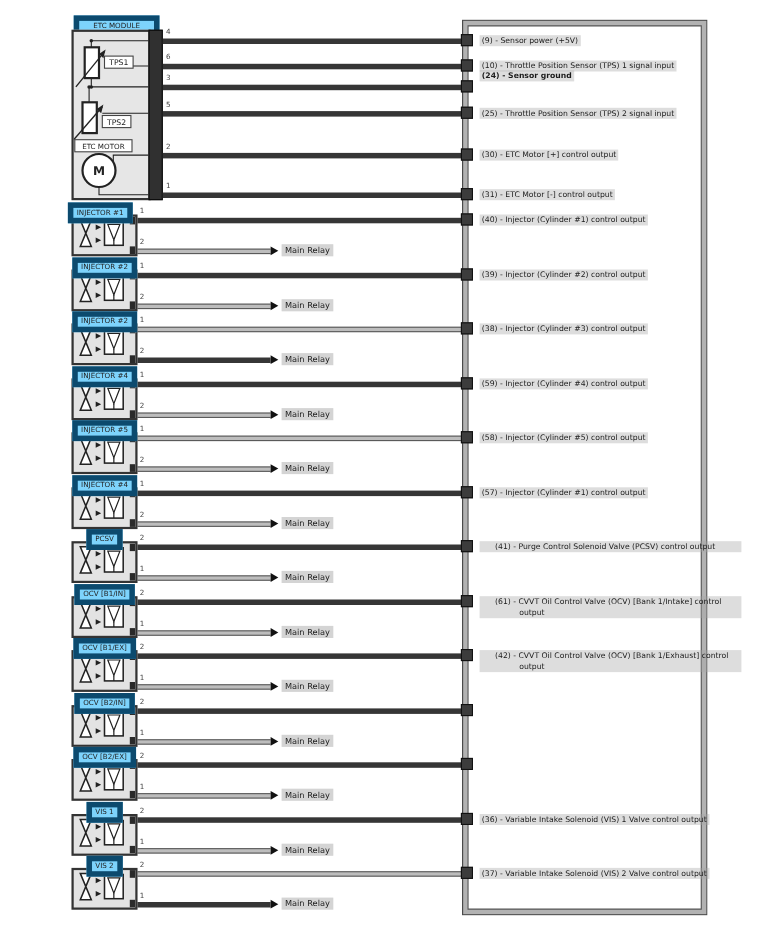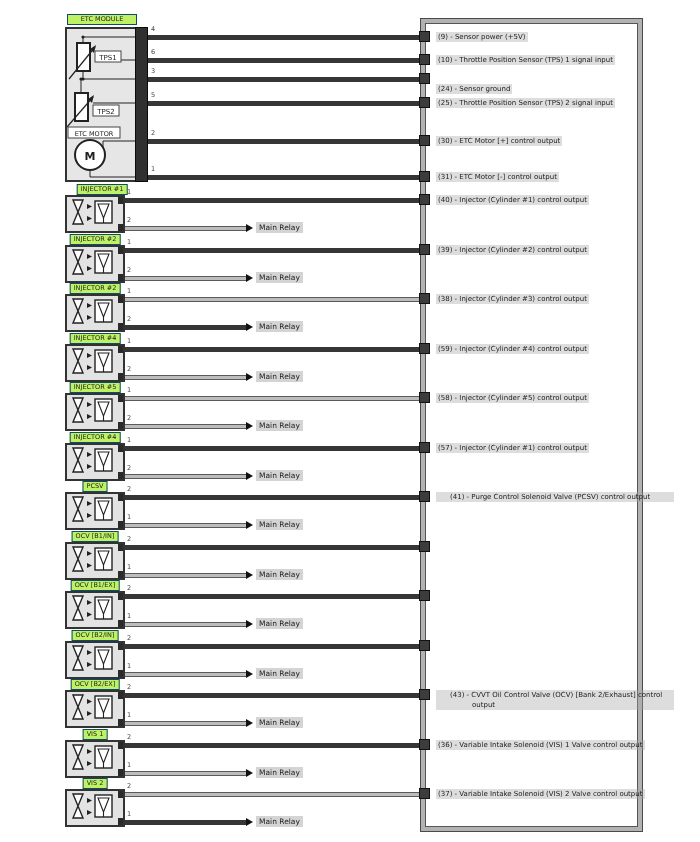--- a/index.html
+++ b/index.html
@@ -1,22 +1,22 @@
 <!DOCTYPE html>
 <html><head>
 <meta charset="utf-8">
 <style>
   html,body{margin:0;padding:0;background:#fff;}
   #stage{position:relative;width:700px;height:842px;background:#fff;overflow:hidden;
          font-family:"DejaVu Sans","Liberation Sans",sans-serif;color:#222;}
   .wire{position:absolute;height:5px;background:#363636;}
   .wire.light{height:3px;border-top:1px solid #5a5a5a;border-bottom:1px solid #5a5a5a;}
   .pin-num{position:absolute;font-size:6.5px;line-height:9px;color:#444;}
-  .comp-label{position:absolute;font-size:6.5px;line-height:9px;border:1px solid #0c4a6e;
-              background:#bef264;color:#222;padding:0 3px;white-space:nowrap;}
+  .comp-label{position:absolute;font-size:6.5px;line-height:9px;border:5px solid #0c4a6e;
+              background:#7dd3fc;color:#222;padding:0 3px;white-space:nowrap;}
   .relay-label{position:absolute;font-size:7.5px;line-height:11px;color:#1d1d1d;
                background:rgba(160,160,160,.45);padding:0 3px;white-space:nowrap;}
   .relay-arrow{position:absolute;width:0;height:0;border-left:7px solid #111;
                border-top:4px solid transparent;border-bottom:4px solid transparent;}
   .ecm-box{position:absolute;left:420px;top:18px;width:221px;height:812px;background:#fff;
            border:1px solid #4a4a4a;box-shadow:inset 0 0 0 4px #b2b2b2, inset 0 0 0 5px #555;}
   .ecm-title{position:absolute;left:420px;top:2px;width:221px;text-align:center;
              font-size:10px;font-weight:bold;color:#111;letter-spacing:1px;}
   .ecm-pin{position:absolute;left:419px;width:11px;height:11px;background:#3c3c3c;border:1px solid #111;box-sizing:border-box;}
   .ecm-label{position:absolute;left:436px;font-size:7px;line-height:10px;color:#1b1b1b;
@@ -76,21 +76,21 @@
     <div class="pin-num" style="left: 151px; top: 25px;">4</div>
     <div class="ecm-pin" style="top: 31px;"></div>
     <div class="ecm-label nowrap" style="top: 32px;">(9) - Sensor power (+5V)</div>
     <div class="wire" style="left: 148px; top: 58px; width: 272px; background: rgb(54, 54, 54);"></div>
     <div class="pin-num" style="left: 151px; top: 48px;">6</div>
     <div class="ecm-pin" style="top: 54px;"></div>
     <div class="ecm-label nowrap" style="top: 55px;">(10) - Throttle Position Sensor (TPS) 1 signal input</div>
     <div class="wire" style="left: 148px; top: 77px; width: 272px; background: rgb(54, 54, 54);"></div>
     <div class="pin-num" style="left: 151px; top: 67px;">3</div>
     <div class="ecm-pin" style="top: 73px;"></div>
-    <div class="ecm-label nowrap" style="top: 84px;">(24) - Sensor ground</div>
+    <div class="ecm-label nowrap" style="top: 64px; font-weight: bold;">(24) - Sensor ground</div>
     <div class="wire" style="left: 148px; top: 101px; width: 272px; background: rgb(54, 54, 54);"></div>
     <div class="pin-num" style="left: 151px; top: 91px;">5</div>
     <div class="ecm-pin" style="top: 97px;"></div>
     <div class="ecm-label nowrap" style="top: 98px;">(25) - Throttle Position Sensor (TPS) 2 signal input</div>
     <div class="wire" style="left: 148px; top: 139px; width: 272px; background: rgb(54, 54, 54);"></div>
     <div class="pin-num" style="left: 151px; top: 129px;">2</div>
     <div class="ecm-pin" style="top: 135px;"></div>
     <div class="ecm-label nowrap" style="top: 136px;">(30) - ETC Motor [+] control output</div>
     <div class="wire" style="left: 148px; top: 175px; width: 272px; background: rgb(54, 54, 54);"></div>
     <div class="pin-num" style="left: 151px; top: 165px;">1</div>
@@ -105,21 +105,21 @@
         <polygon points="6,3 16,3 6,27 16,27" fill="#fff" stroke="#222" stroke-width="1.4"></polygon>
         <polygon points="20,7 25,9.5 20,12" fill="#222"></polygon>
         <polygon points="20,19 25,21.5 20,24" fill="#222"></polygon>
         <rect x="28" y="4" width="17" height="22" fill="#fff" stroke="#222" stroke-width="1.4"></rect>
         <polygon points="31,7 42,7 36.5,21" fill="none" stroke="#222" stroke-width="1.1"></polygon>
         <line x1="36.5" y1="21" x2="36.5" y2="26" stroke="#222" stroke-width="1.1"></line>
         <rect x="51" y="0" width="5" height="7" fill="#2a2a2a"></rect>
         <rect x="51" y="27" width="5" height="7" fill="#2a2a2a"></rect>
       </svg>
     </div>
-  <div class="comp-label" style="left: 102px; top: 184px; transform: translateX(-50%); text-align: right;">INJECTOR #1</div>
+  <div class="comp-label" style="left: 91px; top: 184px; transform: translateX(-50%); text-align: right;">INJECTOR #1</div>
     <div class="pin-num" style="left: 127px; top: 188px;">1</div>
     <div class="pin-num" style="left: 127px; top: 216px;">2</div>
     <div class="ecm-pin" style="top: 194px;"></div>
     <div class="ecm-label nowrap" style="top: 195px;">(40) - Injector (Cylinder #1) control output</div>
     <div class="wire" style="left: 124px; top: 248px; width: 296px; background: rgb(54, 54, 54);"></div>
     <div class="wire light" style="left: 124px; top: 276px; width: 122px; background: rgb(189, 189, 189);"></div>
     <div class="relay-arrow" style="left: 246px; top: 274px;"></div>
     <div class="relay-label" style="left: 256px; top: 272px;">Main Relay</div>
     <div class="sol-box" style="left: 65px; top: 245px;">
       <svg width="56" height="34" viewBox="0 0 56 34">
@@ -256,40 +256,42 @@
         <polygon points="31,7 42,7 36.5,21" fill="none" stroke="#222" stroke-width="1.1"></polygon>
         <line x1="36.5" y1="21" x2="36.5" y2="26" stroke="#222" stroke-width="1.1"></line>
         <rect x="51" y="0" width="5" height="7" fill="#2a2a2a"></rect>
         <rect x="51" y="27" width="5" height="7" fill="#2a2a2a"></rect>
       </svg>
     </div>
   <div class="comp-label" style="left: 95px; top: 531px; transform: translateX(-50%);">OCV [B1/IN]</div>
     <div class="pin-num" style="left: 127px; top: 535px;">2</div>
     <div class="pin-num" style="left: 127px; top: 563px;">1</div>
     <div class="ecm-pin" style="top: 541px;"></div>
+    <div class="ecm-label wrap" style="top: 542px;">(61) - CVVT Oil Control Valve (OCV) [Bank 1/Intake] control output</div>
     <div class="wire" style="left: 124px; top: 594px; width: 296px; background: rgb(54, 54, 54);"></div>
     <div class="wire light" style="left: 124px; top: 622px; width: 122px; background: rgb(189, 189, 189);"></div>
     <div class="relay-arrow" style="left: 246px; top: 620px;"></div>
     <div class="relay-label" style="left: 256px; top: 618px;">Main Relay</div>
     <div class="sol-box" style="left: 65px; top: 591px;">
       <svg width="56" height="34" viewBox="0 0 56 34">
         <polygon points="6,3 16,3 6,27 16,27" fill="#fff" stroke="#222" stroke-width="1.4"></polygon>
         <polygon points="20,7 25,9.5 20,12" fill="#222"></polygon>
         <polygon points="20,19 25,21.5 20,24" fill="#222"></polygon>
         <rect x="28" y="4" width="17" height="22" fill="#fff" stroke="#222" stroke-width="1.4"></rect>
         <polygon points="31,7 42,7 36.5,21" fill="none" stroke="#222" stroke-width="1.1"></polygon>
         <line x1="36.5" y1="21" x2="36.5" y2="26" stroke="#222" stroke-width="1.1"></line>
         <rect x="51" y="0" width="5" height="7" fill="#2a2a2a"></rect>
         <rect x="51" y="27" width="5" height="7" fill="#2a2a2a"></rect>
       </svg>
     </div>
   <div class="comp-label" style="left: 95px; top: 580px; transform: translateX(-50%);">OCV [B1/EX]</div>
     <div class="pin-num" style="left: 127px; top: 584px;">2</div>
     <div class="pin-num" style="left: 127px; top: 612px;">1</div>
     <div class="ecm-pin" style="top: 590px;"></div>
+    <div class="ecm-label wrap" style="top: 591px;">(42) - CVVT Oil Control Valve (OCV) [Bank 1/Exhaust] control output</div>
     <div class="wire" style="left: 124px; top: 644px; width: 296px; background: rgb(54, 54, 54);"></div>
     <div class="wire light" style="left: 124px; top: 672px; width: 122px; background: rgb(189, 189, 189);"></div>
     <div class="relay-arrow" style="left: 246px; top: 670px;"></div>
     <div class="relay-label" style="left: 256px; top: 668px;">Main Relay</div>
     <div class="sol-box" style="left: 65px; top: 641px;">
       <svg width="56" height="34" viewBox="0 0 56 34">
         <polygon points="6,3 16,3 6,27 16,27" fill="#fff" stroke="#222" stroke-width="1.4"></polygon>
         <polygon points="20,7 25,9.5 20,12" fill="#222"></polygon>
         <polygon points="20,19 25,21.5 20,24" fill="#222"></polygon>
         <rect x="28" y="4" width="17" height="22" fill="#fff" stroke="#222" stroke-width="1.4"></rect>
@@ -316,21 +318,20 @@
         <polygon points="31,7 42,7 36.5,21" fill="none" stroke="#222" stroke-width="1.1"></polygon>
         <line x1="36.5" y1="21" x2="36.5" y2="26" stroke="#222" stroke-width="1.1"></line>
         <rect x="51" y="0" width="5" height="7" fill="#2a2a2a"></rect>
         <rect x="51" y="27" width="5" height="7" fill="#2a2a2a"></rect>
       </svg>
     </div>
   <div class="comp-label" style="left: 95px; top: 679px; transform: translateX(-50%);">OCV [B2/EX]</div>
     <div class="pin-num" style="left: 127px; top: 683px;">2</div>
     <div class="pin-num" style="left: 127px; top: 711px;">1</div>
     <div class="ecm-pin" style="top: 689px;"></div>
-    <div class="ecm-label wrap" style="top: 690px;">(43) - CVVT Oil Control Valve (OCV) [Bank 2/Exhaust] control output</div>
     <div class="wire" style="left: 124px; top: 743px; width: 296px; background: rgb(54, 54, 54);"></div>
     <div class="wire light" style="left: 124px; top: 771px; width: 122px; background: rgb(189, 189, 189);"></div>
     <div class="relay-arrow" style="left: 246px; top: 769px;"></div>
     <div class="relay-label" style="left: 256px; top: 767px;">Main Relay</div>
     <div class="sol-box" style="left: 65px; top: 740px;">
       <svg width="56" height="34" viewBox="0 0 56 34">
         <polygon points="6,3 16,3 6,27 16,27" fill="#fff" stroke="#222" stroke-width="1.4"></polygon>
         <polygon points="20,7 25,9.5 20,12" fill="#222"></polygon>
         <polygon points="20,19 25,21.5 20,24" fill="#222"></polygon>
         <rect x="28" y="4" width="17" height="22" fill="#fff" stroke="#222" stroke-width="1.4"></rect>

